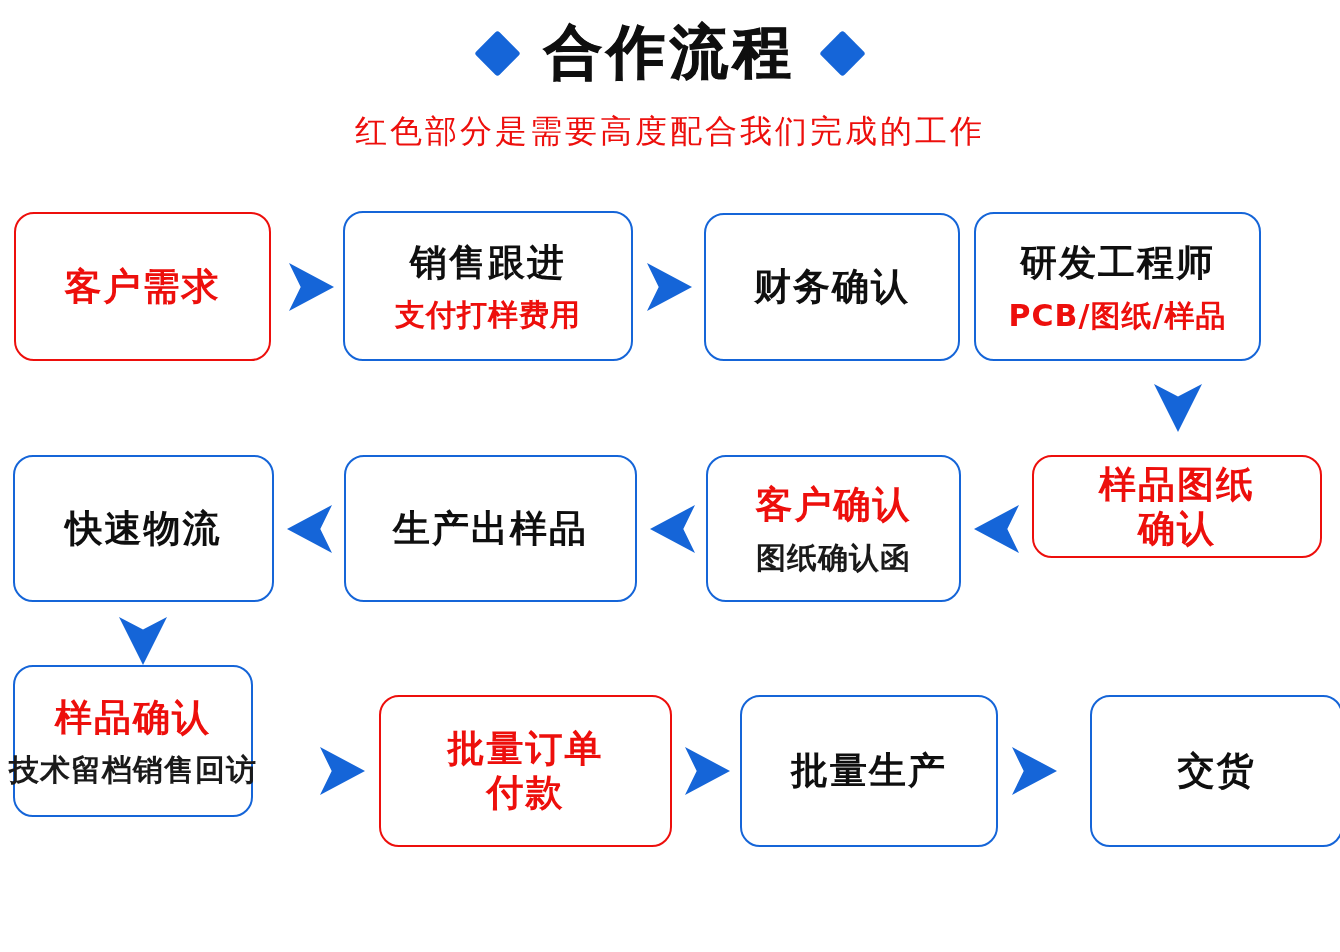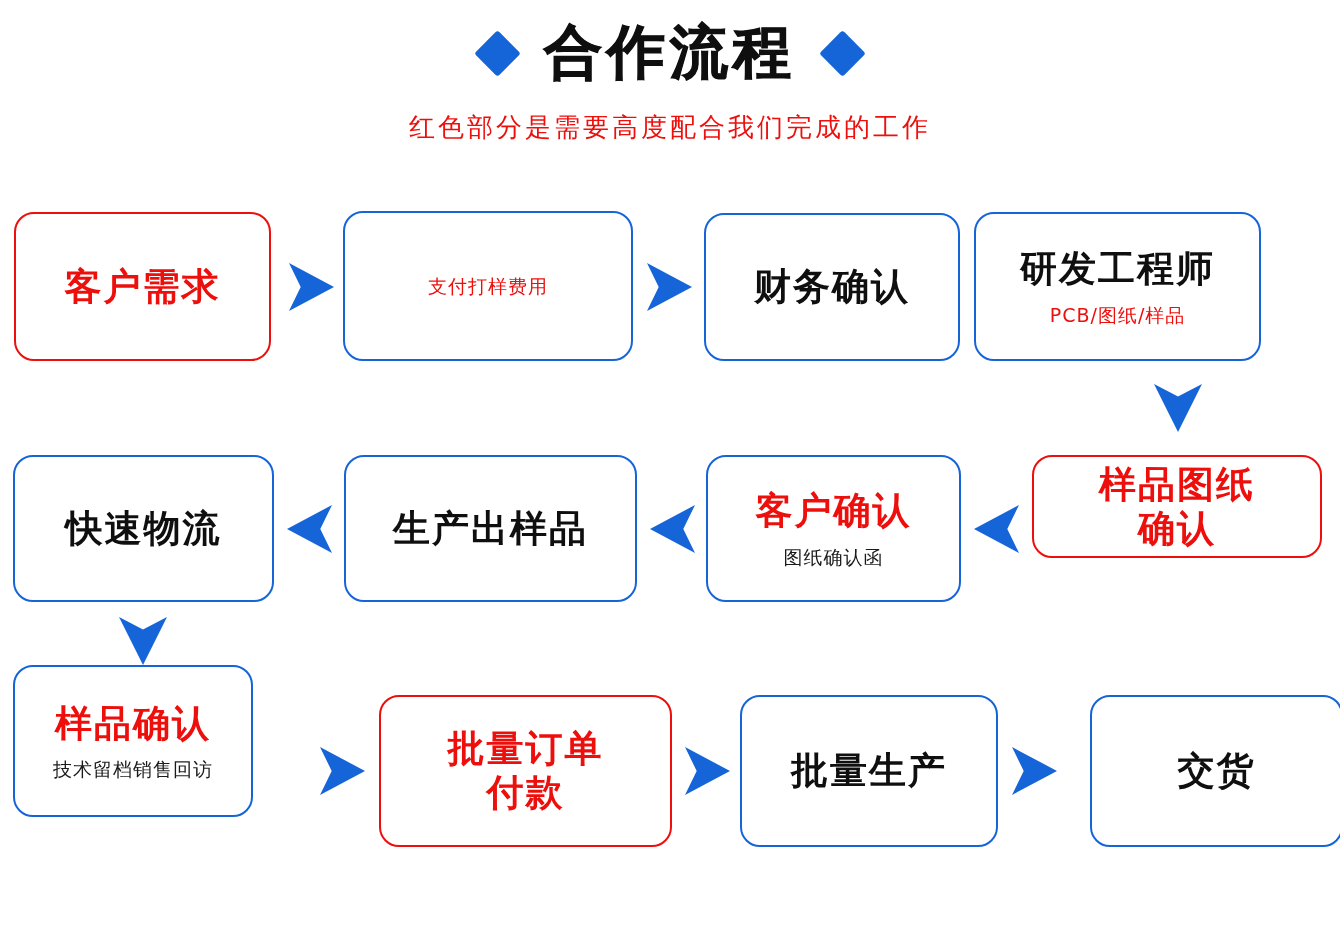--- a/index.html
+++ b/index.html
@@ -20,36 +20,36 @@
   .diamond{
     width:33px;height:33px;background:var(--blue);
     transform:rotate(45deg);border-radius:3px;flex:0 0 auto;
   }
   .main-title{
     font-size:58px;font-weight:900;color:var(--ink);
     letter-spacing:5px;-webkit-text-stroke:1px var(--ink);white-space:nowrap;
   }
   .subtitle{
     position:absolute;top:110px;left:0;width:100%;text-align:center;
-    font-size:26px;font-weight:500;color:var(--red);letter-spacing:3px;white-space:nowrap;
+    font-size:32px;font-weight:500;color:var(--red);letter-spacing:3px;white-space:nowrap;
   }
   
   .box{
     position:absolute;box-sizing:border-box;background:#fff;
     border-radius:20px;display:flex;flex-direction:column;
     align-items:center;justify-content:center;gap:14px;text-align:center;
   }
   .b-blue{border:2px solid var(--blue);}
   .b-red{border:2px solid var(--red);}
   .t{
     font-size:37px;font-weight:900;letter-spacing:2px;color:var(--ink);
     line-height:1.18;white-space:pre-line;
   }
   .t.red{color:var(--red);text-align:center;}
-  .sub{font-size:19px;font-weight:400;letter-spacing:1px;color:#1a1a1a;line-height:1.1;white-space:nowrap;}
+  .sub{font-size:30px;font-weight:700;letter-spacing:1px;color:#1a1a1a;line-height:1.1;white-space:nowrap;}
   .sub.red{color:var(--red);}
   
   .arrow{position:absolute;display:block;}
   .arrow polygon{fill:var(--blue);}
 </style>
 </head>
 <body>
 
 <div class="canvas">
 
@@ -62,20 +62,21 @@
 
   <div class="box b-red" style="left:14px;top:212px;width:257px;height:149px">
     <div class="t red">客户需求</div>
   </div>
 
   <svg class="arrow" style="left:289px;top:263px;width:45px;height:48px" viewBox="0 0 100 100" preserveAspectRatio="none">
       <polygon points="0,0 100,50 0,100 26,50"></polygon>
     </svg>
 
   <div class="box b-blue" style="left:343px;top:211px;width:290px;height:150px">
+    <div class="t">销售跟进</div>
     <div class="sub red">支付打样费用</div>
   </div>
 
   <svg class="arrow" style="left:647px;top:263px;width:45px;height:48px" viewBox="0 0 100 100" preserveAspectRatio="none">
       <polygon points="0,0 100,50 0,100 26,50"></polygon>
     </svg>
 
   <div class="box b-blue" style="left:704px;top:213px;width:256px;height:148px">
     <div class="t">财务确认</div>
   </div>

